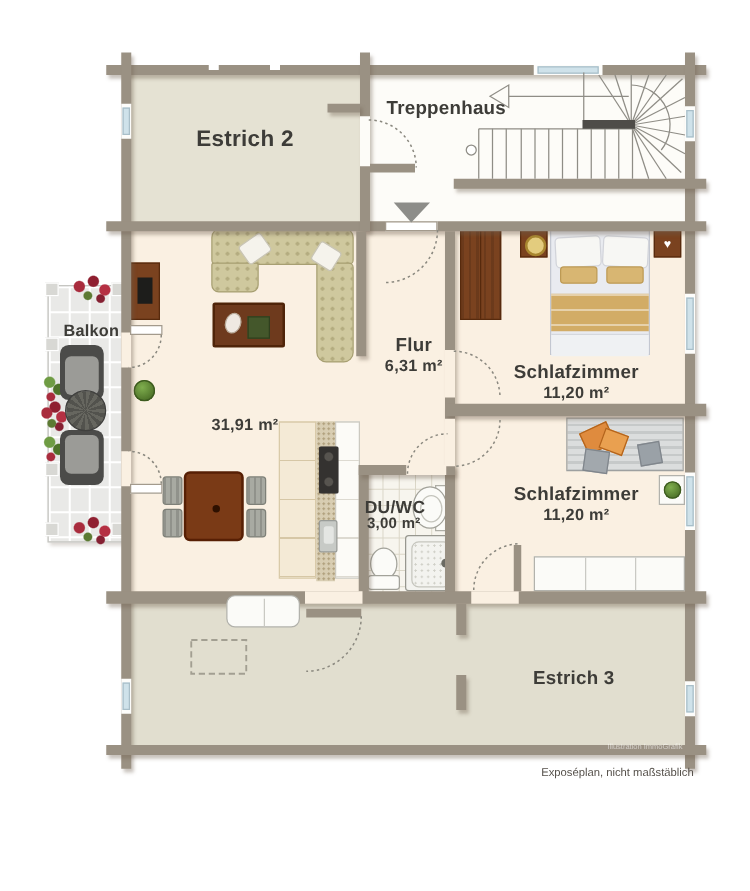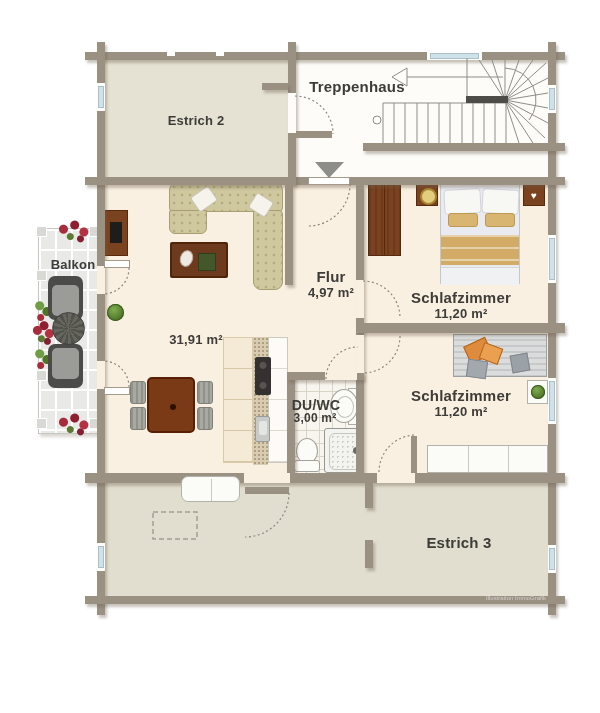--- a/index.html
+++ b/index.html
@@ -266,29 +266,30 @@
       <path d="M326,379 A32,32 0 0 1 358,347"></path>
       <path d="M379,472 A37,37 0 0 1 416,435"></path>
       <path d="M289,493 A44,44 0 0 1 245,537"></path>
       <path d="M129,268 A26,26 0 0 1 103,294"></path>
       <path d="M129,387 A26,26 0 0 0 103,361"></path>
     </g>
     <rect x="153" y="512" width="44" height="27" fill="none" stroke="#a29f92" stroke-width="1.5" stroke-dasharray="5 3"></rect>
   </svg>
 
   <div class="rlabel" style="left:357px;top:78px;font-size:15px">Treppenhaus</div>
-  <div class="rlabel" style="left:196px;top:113px;font-size:13px">Estrich 2</div>
+  <div class="rlabel" style="left:196px;top:101px;font-size:18px">Estrich 2</div>
   <div class="rlabel" style="left:73px;top:257px;font-size:13px">Balkon</div>
   <div class="rlabel" style="left:196px;top:332px;font-size:13px">31,91 m²</div>
   <div class="rlabel" style="left:331px;top:268px;font-size:15px">Flur</div>
-  <div class="rlabel" style="left:331px;top:285px;font-size:13px">4,97 m²</div>
+  <div class="rlabel" style="left:331px;top:285px;font-size:13px">6,31 m²</div>
   <div class="rlabel" style="left:461px;top:289px;font-size:15px">Schlafzimmer</div>
   <div class="rlabel" style="left:461px;top:306px;font-size:13px">11,20 m²</div>
   <div class="rlabel" style="left:461px;top:387px;font-size:15px">Schlafzimmer</div>
   <div class="rlabel" style="left:461px;top:404px;font-size:13px">11,20 m²</div>
   <div class="rlabel" style="left:316px;top:397px;font-size:14px">DU/WC</div>
   <div class="rlabel" style="left:315px;top:411px;font-size:12px">3,00 m²</div>
   <div class="rlabel" style="left:459px;top:534px;font-size:15px">Estrich 3</div>
 
   <div class="watermark" style="left:458px;top:595px;width:88px;text-align:right">Illustration ImmoGrafik</div>
+  <div class="footnote" style="left:380px;top:613px;width:175px;text-align:right">Exposéplan, nicht maßstäblich</div>
 
 
 </div>
 
 </body></html>

